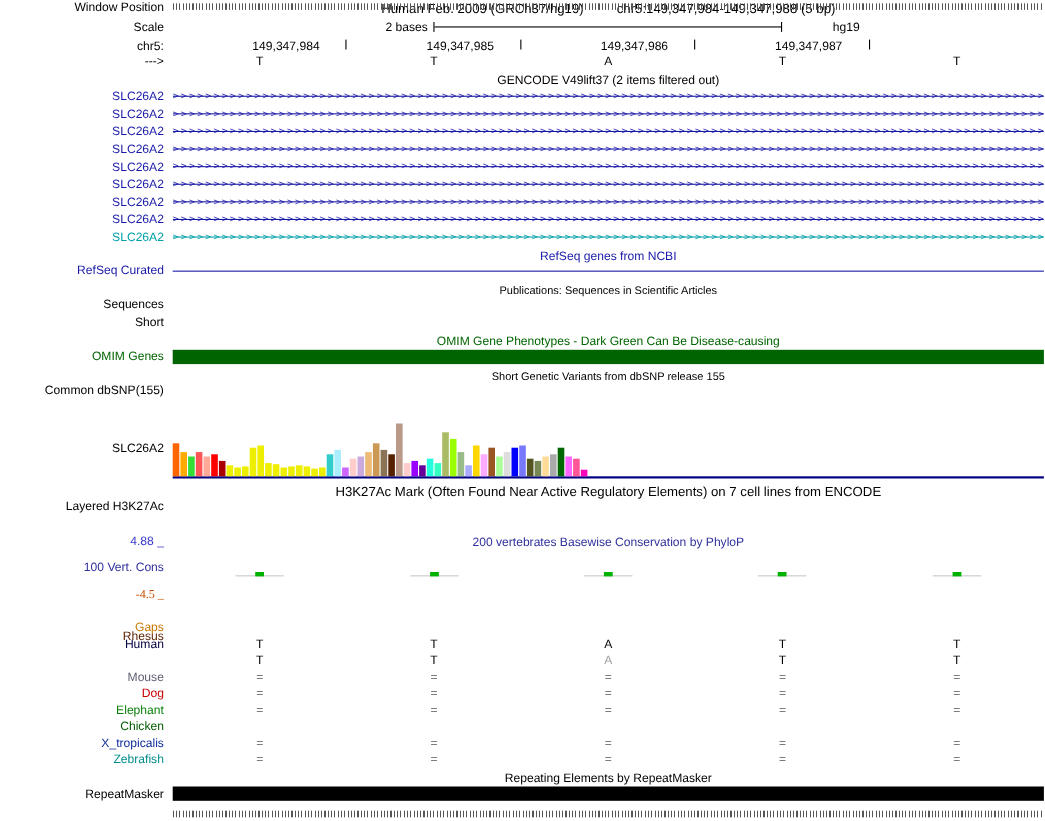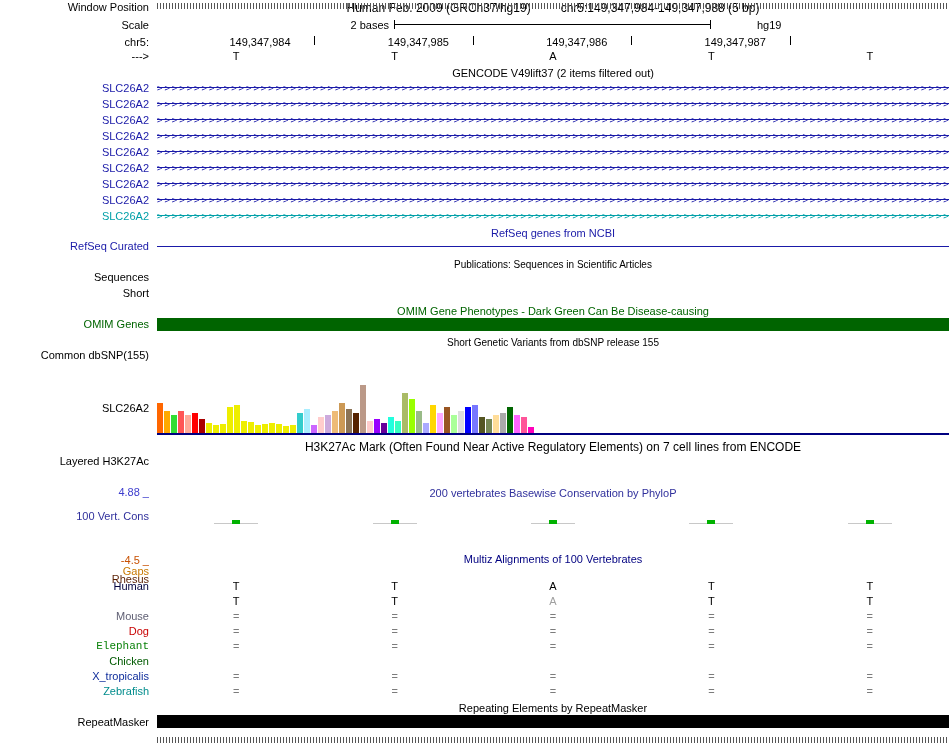--- a/index.html
+++ b/index.html
@@ -90,23 +90,22 @@
   <div class="lbl" style="top:402px">SLC26A2</div>
   <div class="fullbar" style="top:380px;height:53px"></div>
   <div class="gtex-baseline"></div>
 
   <div class="ctitle t12" style="top:440px">H3K27Ac Mark (Often Found Near Active Regulatory Elements) on 7 cell lines from ENCODE</div>
   <div class="lbl" style="top:455px">Layered H3K27Ac</div>
 
   <div class="ctitle" style="top: 486px; color: rgb(48, 48, 156);" id="phylop-title">200 vertebrates Basewise Conservation by PhyloP</div>
   <div class="lbl" style="top: 486px; color: rgb(60, 60, 205);" id="phylop-max">4.88 _</div>
   <div class="lbl" style="top: 510px; color: rgb(48, 48, 156);" id="phylop-cons">100 Vert. Cons</div>
-  <div class="lbl" style="top: 554px; color: rgb(200, 80, 0);" id="phylop-min">-4.5 _</div>
-
-  <div class="ctitle" style="top: 552px; color: rgb(0, 0, 128);" id="multiz-title">Multiz Alignments of 100 Vertebrates</div>
+  <div class="lbl" style="top: 535px; color: rgb(200, 80, 0); font-family: Liberation Serif, serif;" id="phylop-min">-4.5 _</div>
+
 
   <div class="ctitle" style="top:701px">Repeating Elements by RepeatMasker</div>
   <div class="lbl" style="top:716px">RepeatMasker</div>
   <div class="fullbar" style="top: 715px; height: 13px; background: rgb(0, 0, 0);"></div>
 
   <div class="ticks" style="top:737px"></div>
 
 <div class="coord-label" style="left: 229.4px;">149,347,984</div>
     <div class="coord-tick" style="left: 314.4px;"></div>
     <div class="coord-label" style="left: 387.8px;">149,347,985</div>
@@ -247,21 +246,21 @@
     <div class="align-cell" style="left: 386.6px; top: 610px; color: rgb(124, 124, 124);">=</div>
     <div class="align-cell" style="left: 545px; top: 610px; color: rgb(124, 124, 124);">=</div>
     <div class="align-cell" style="left: 703.4px; top: 610px; color: rgb(124, 124, 124);">=</div>
     <div class="align-cell" style="left: 861.8px; top: 610px; color: rgb(124, 124, 124);">=</div>
     <div class="lbl" style="top: 625px; color: rgb(200, 0, 0);">Dog</div>
     <div class="align-cell" style="left: 228.2px; top: 625px; color: rgb(124, 124, 124);">=</div>
     <div class="align-cell" style="left: 386.6px; top: 625px; color: rgb(124, 124, 124);">=</div>
     <div class="align-cell" style="left: 545px; top: 625px; color: rgb(124, 124, 124);">=</div>
     <div class="align-cell" style="left: 703.4px; top: 625px; color: rgb(124, 124, 124);">=</div>
     <div class="align-cell" style="left: 861.8px; top: 625px; color: rgb(124, 124, 124);">=</div>
-    <div class="lbl" style="top: 640px; color: rgb(10, 130, 10); font-family: Liberation Mono, monospace;">Elephant</div>
+    <div class="lbl" style="top: 640px; color: rgb(10, 130, 10);">Elephant</div>
     <div class="align-cell" style="left: 228.2px; top: 640px; color: rgb(124, 124, 124);">=</div>
     <div class="align-cell" style="left: 386.6px; top: 640px; color: rgb(124, 124, 124);">=</div>
     <div class="align-cell" style="left: 545px; top: 640px; color: rgb(124, 124, 124);">=</div>
     <div class="align-cell" style="left: 703.4px; top: 640px; color: rgb(124, 124, 124);">=</div>
     <div class="align-cell" style="left: 861.8px; top: 640px; color: rgb(124, 124, 124);">=</div>
     <div class="lbl" style="top: 655px; color: rgb(0, 90, 0);">Chicken</div>
     <div class="lbl" style="top: 670px; color: rgb(15, 45, 155);">X_tropicalis</div>
     <div class="align-cell" style="left: 228.2px; top: 670px; color: rgb(124, 124, 124);">=</div>
     <div class="align-cell" style="left: 386.6px; top: 670px; color: rgb(124, 124, 124);">=</div>
     <div class="align-cell" style="left: 545px; top: 670px; color: rgb(124, 124, 124);">=</div>

